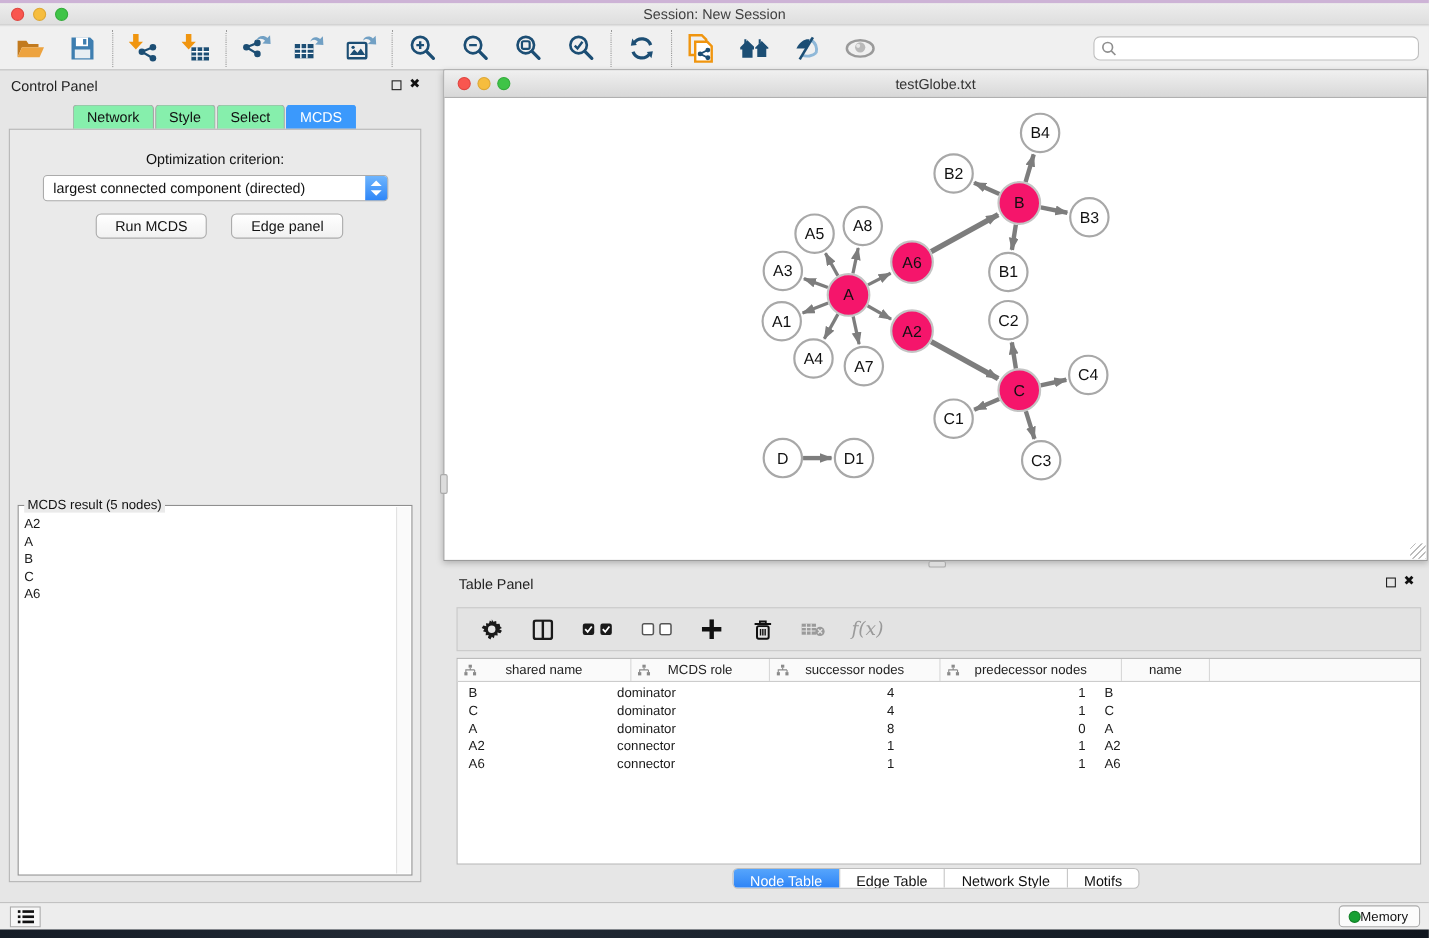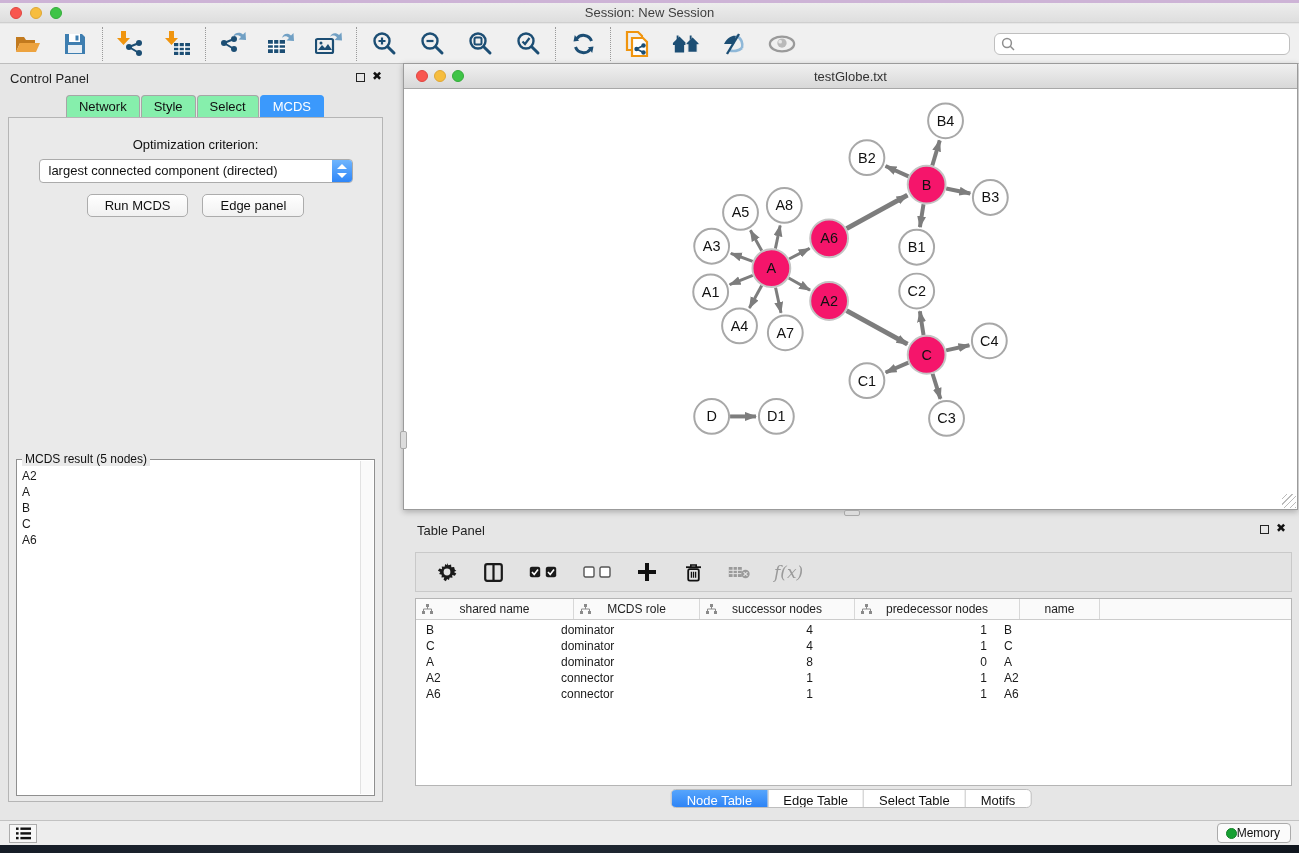--- a/index.html
+++ b/index.html
@@ -68,20 +68,21 @@
     background:linear-gradient(#6FB5FD,#2E86F8); border-radius:0 3px 3px 0;
   }
   #criterion-stepper i { position:absolute; left:5px; width:0; height:0; border-left:5px solid transparent; border-right:5px solid transparent; }
   #criterion-stepper .up { top:4px; border-bottom:5px solid #fff; }
   #criterion-stepper .dn { bottom:4px; border-top:5px solid #fff; }
   #cp-buttons { display:flex; justify-content:center; gap:14px; margin-top:11px; }
   .cp-btn {
     height:23px; padding:0 17px; font-size:13px; color:#111;
     background:linear-gradient(#FFFFFF,#F1F1F1); border:1px solid #ACACAC; border-radius:5px;
     font-family:inherit;
+    margin-left:8px;
   }
   #result-box {
     position:absolute; left:7px; right:7px; top:341px; bottom:5px;
     background:#fff; border:1px solid #8F8F8F;
   }
   #result-legend {
     position:absolute; top:-8px; left:5px; padding:0 3px;
     background:#EAEAEA; font-size:12px; color:#111;
   }
   #result-list { padding:8px 0 0 5px; font-size:12px; line-height:16px; }
@@ -600,21 +601,21 @@
           <div class="td c2">1</div>
           <div class="td c3">1</div>
           <div class="td c4">A6</div>
         </div>
       </div>
   </div>
 
   <div id="tp-tabs">
       <span class="tp-tab sel">Node Table</span>
       <span class="tp-tab">Edge Table</span>
-      <span class="tp-tab">Select Table</span>
+      <span class="tp-tab">Network Style</span>
       <span class="tp-tab">Motifs</span>
     </div>
 </div>
 
 <div id="statusbar">
   <span id="list-btn">
     <svg width="15" height="13" viewBox="0 0 15 13">
         <g fill="#111">
           <rect x="0" y="0.5" width="2.6" height="2.4"></rect>
           <rect x="4.4" y="0.5" width="10.6" height="2.4"></rect>

